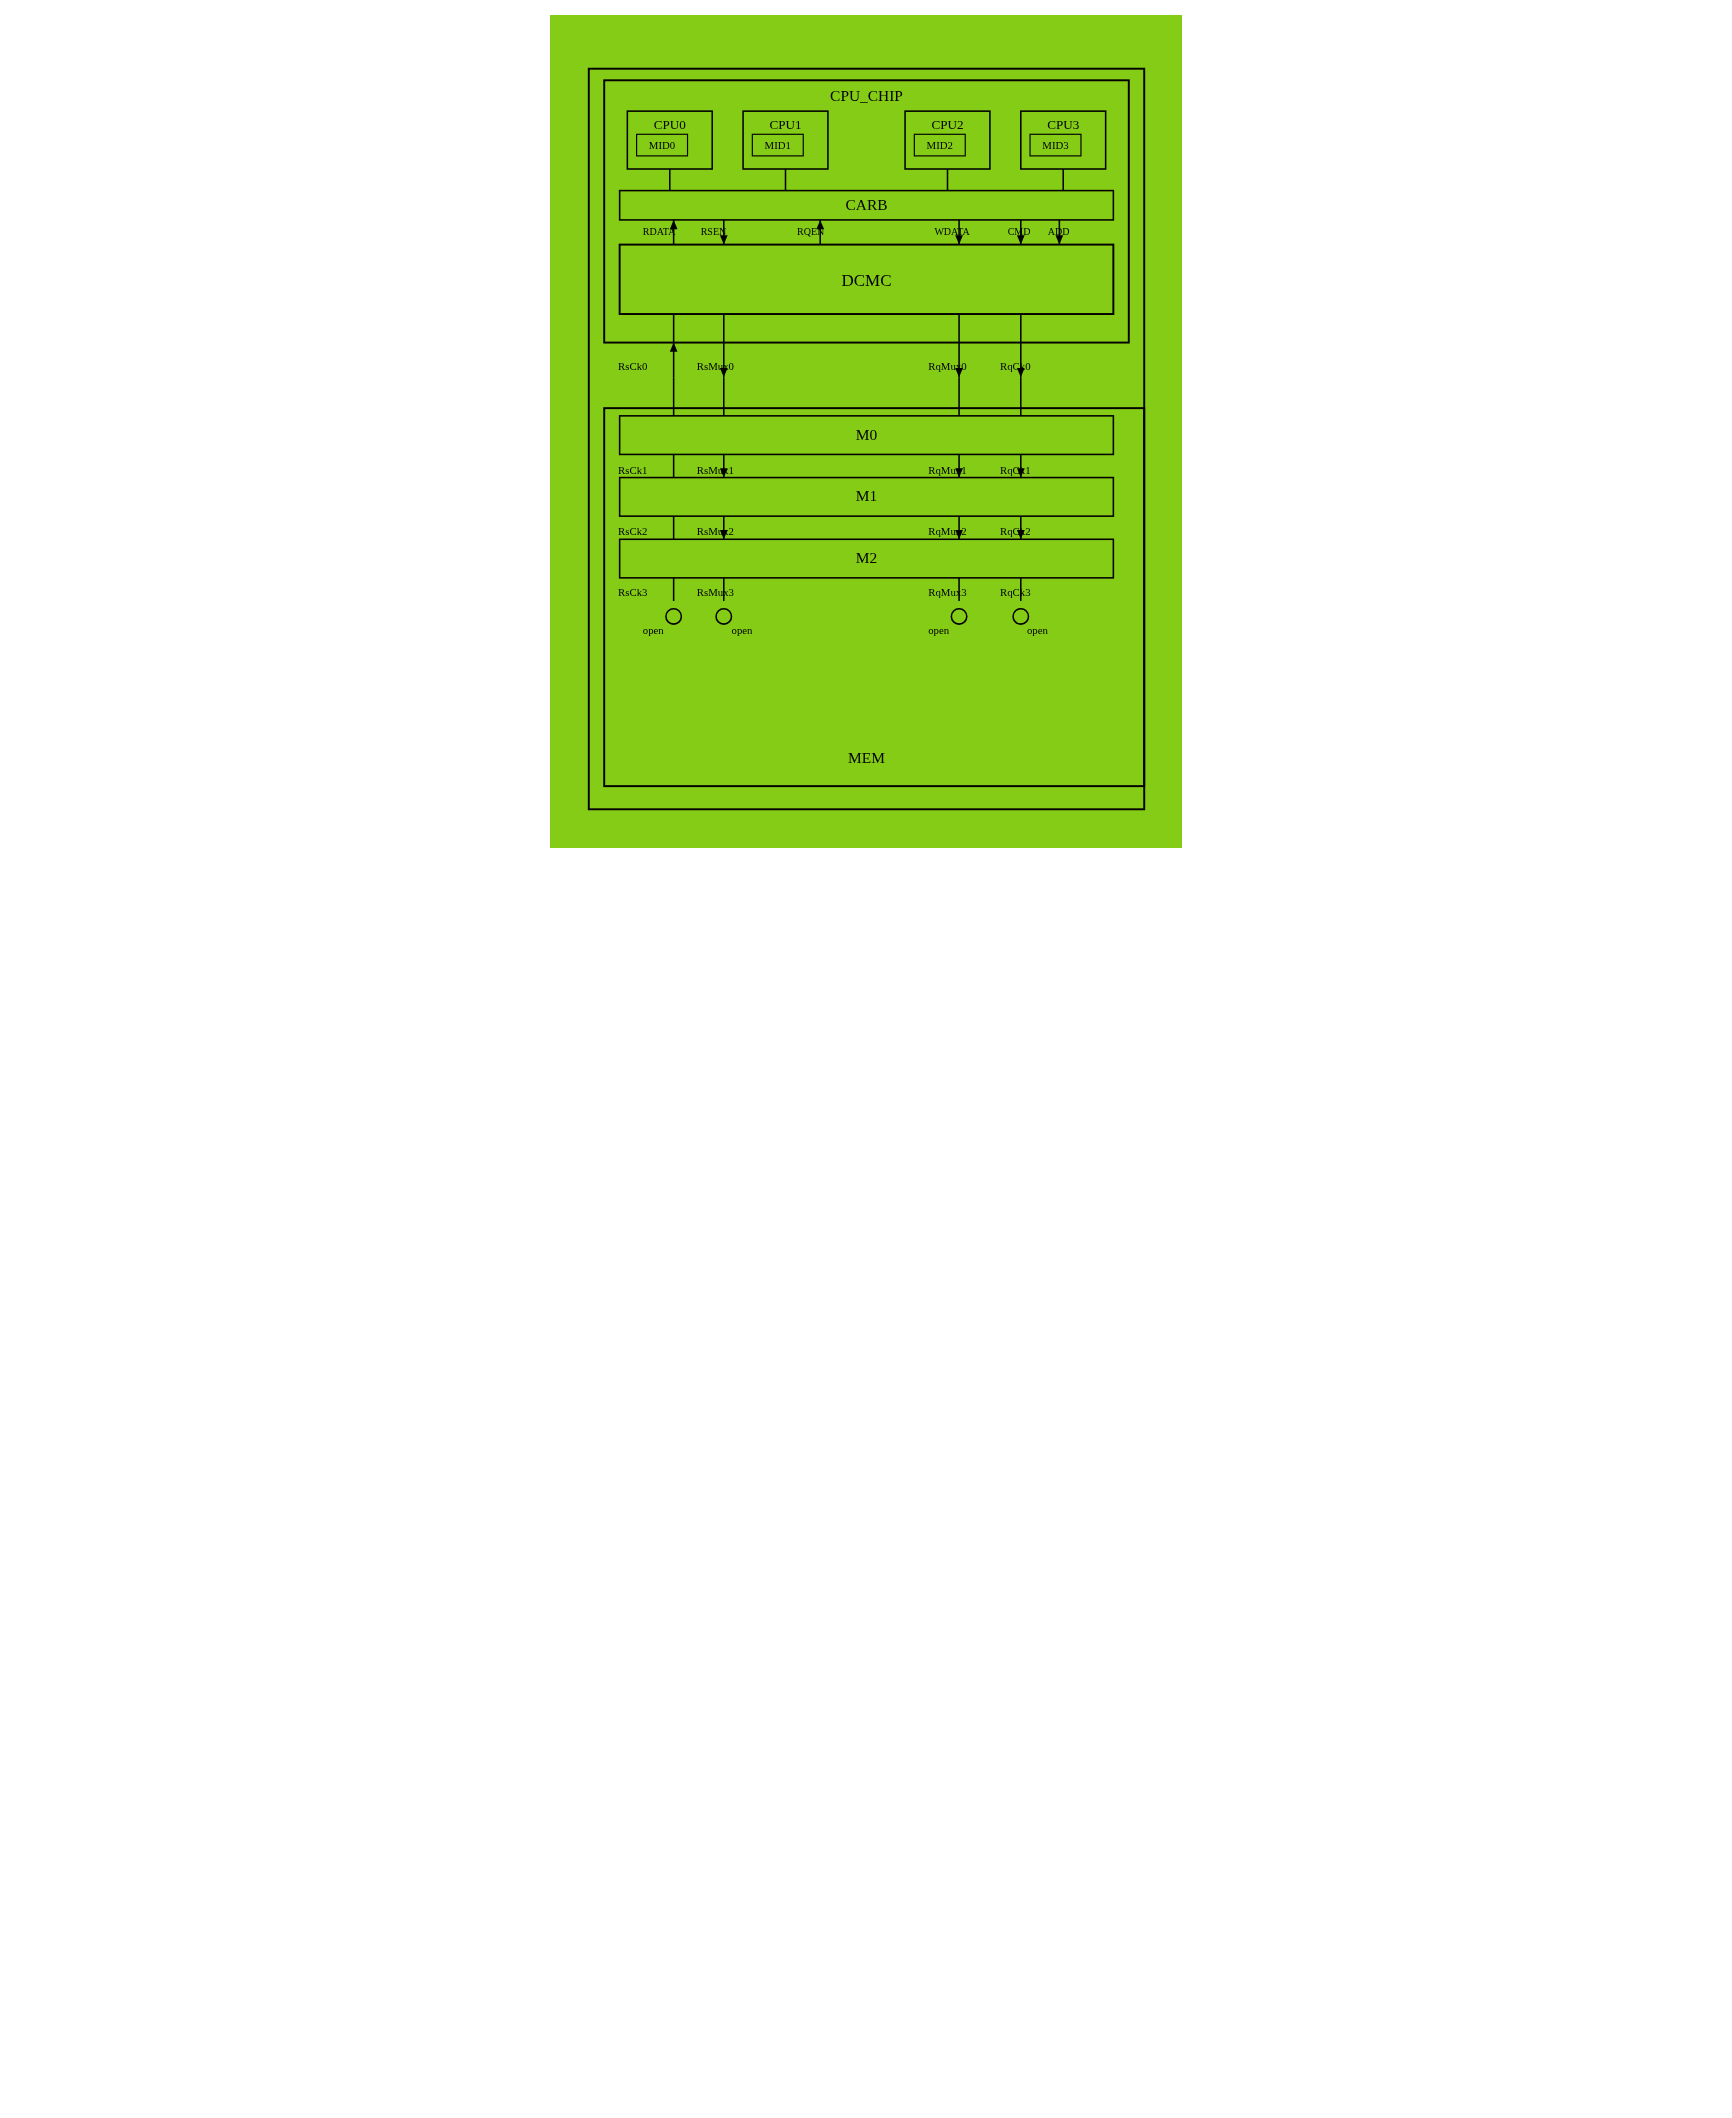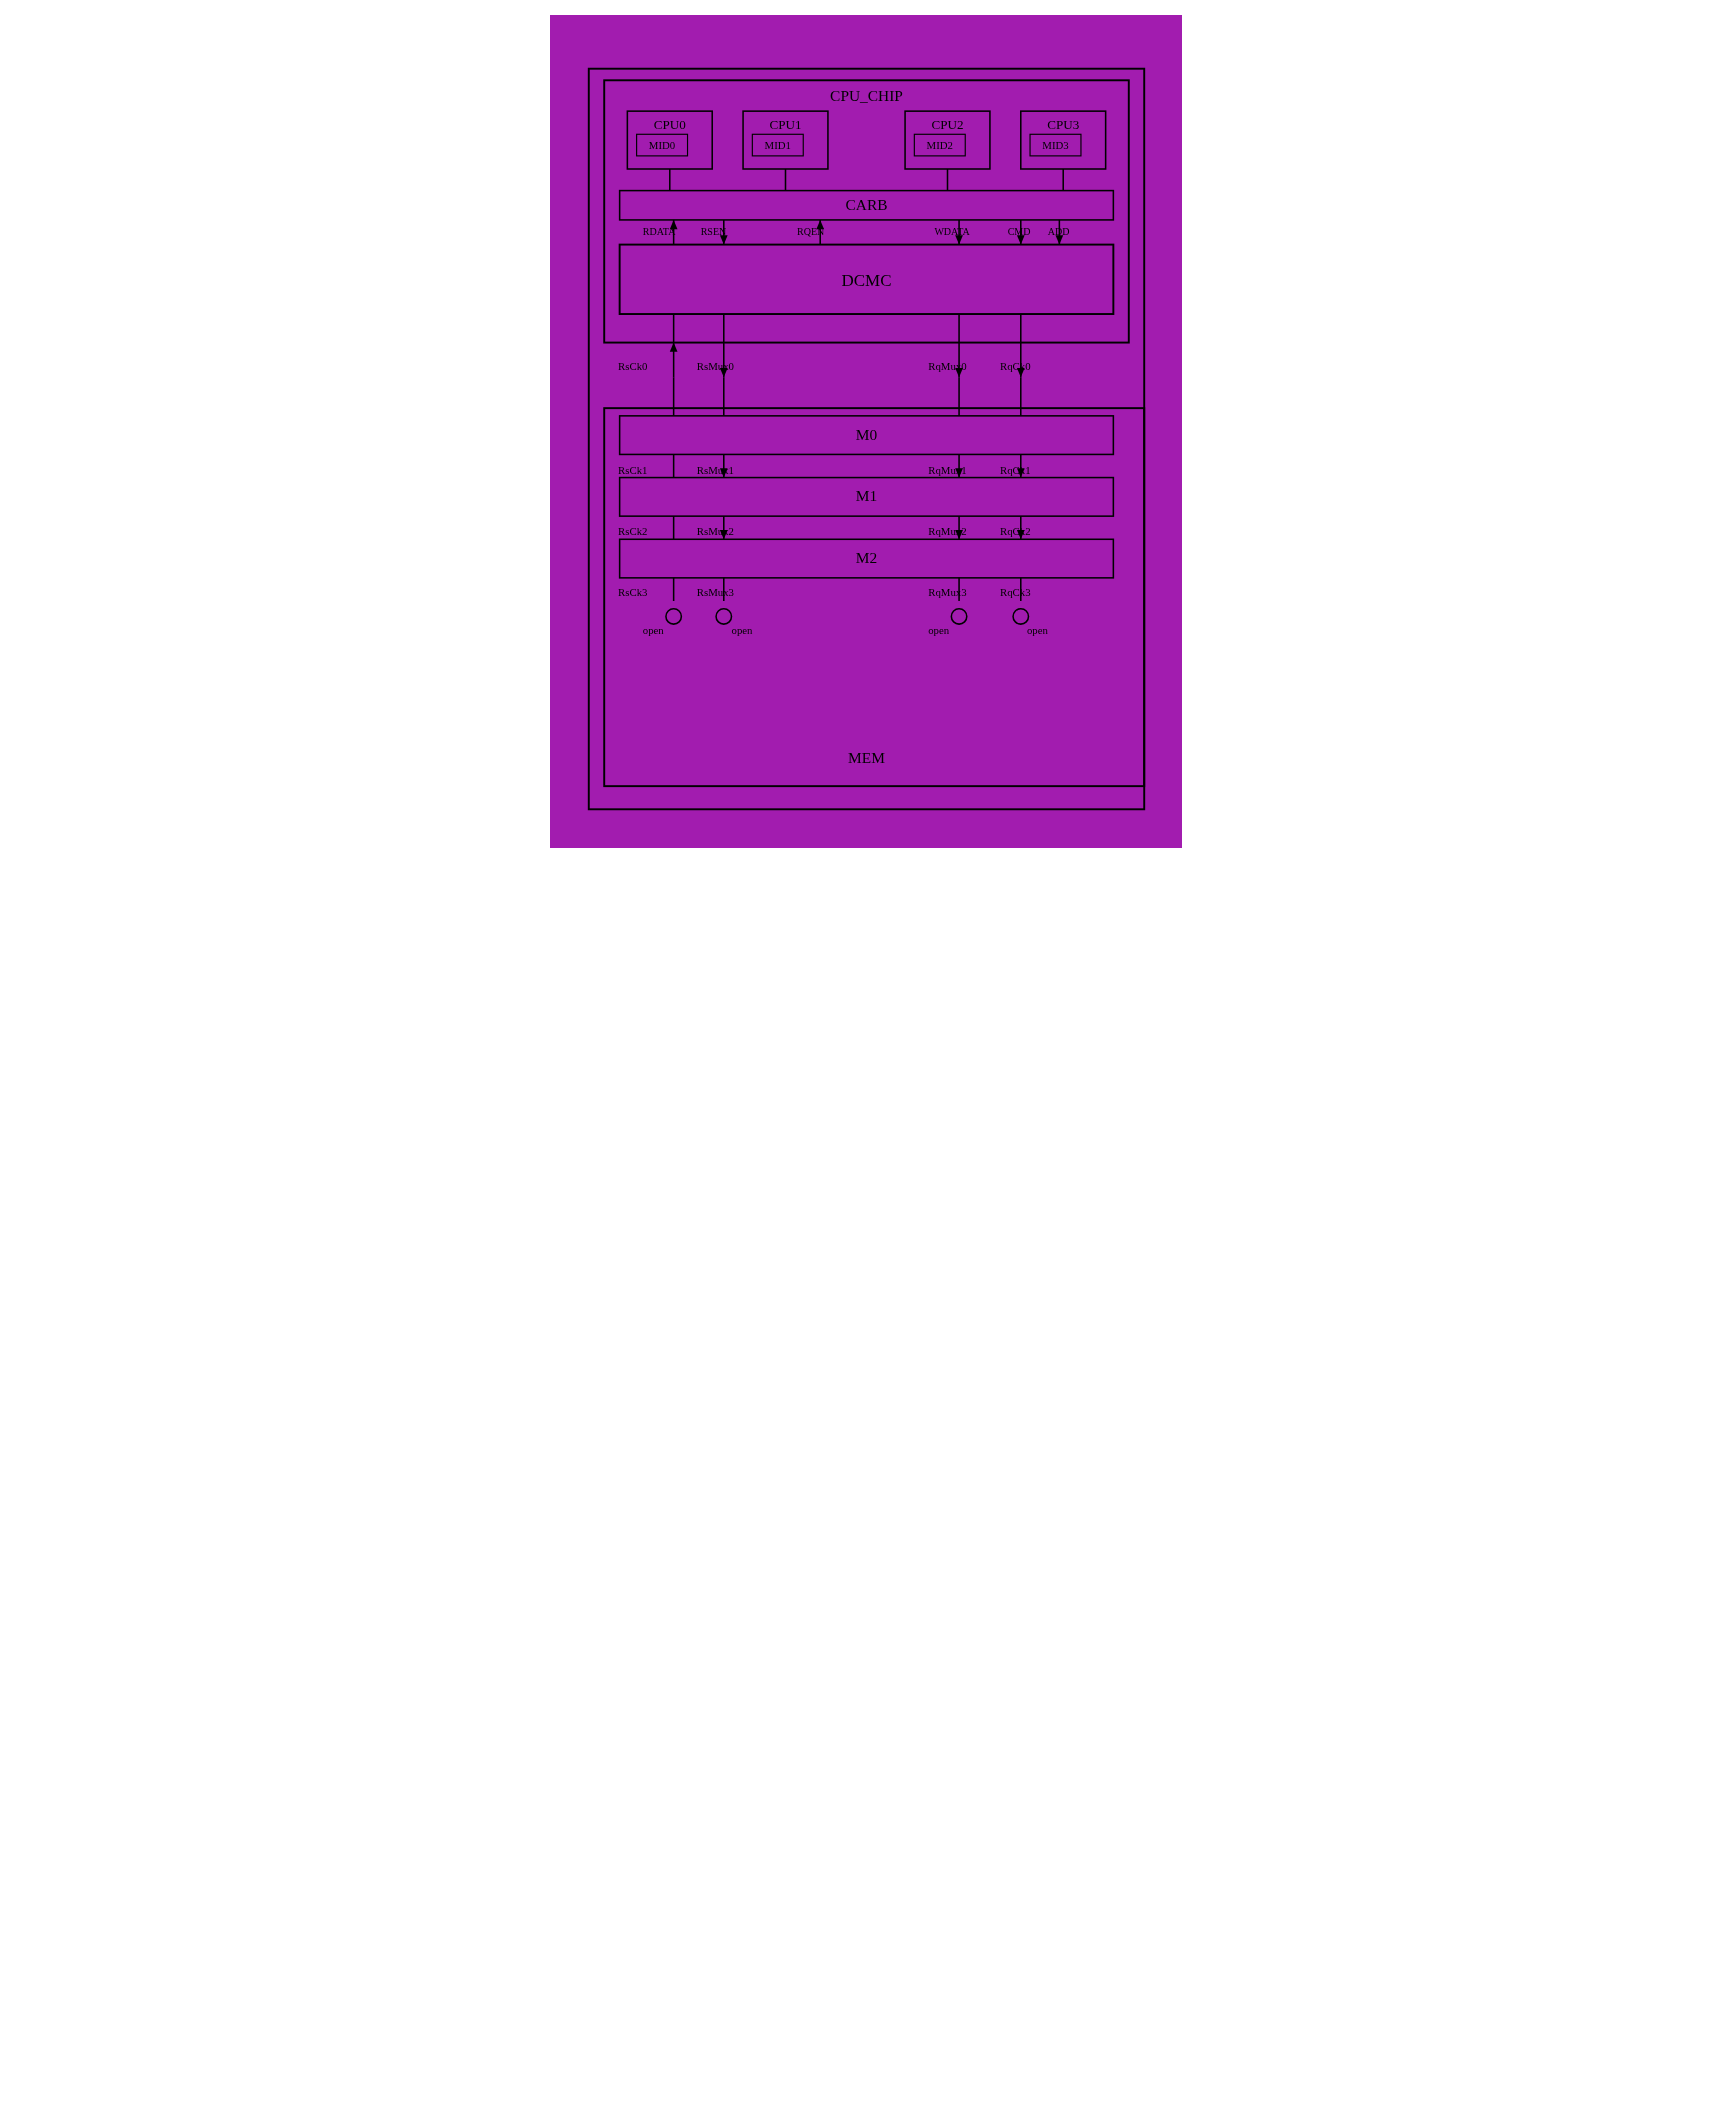--- a/index.html
+++ b/index.html
@@ -7,21 +7,21 @@
       background: #fff;
       font-family: 'Times New Roman', Times, serif;
       display: flex;
       justify-content: center;
       align-items: flex-start;
       min-height: 100vh;
       padding: 15.4px;
     }
     .page {
       width: 632px;
-      background: #a21caf;
+      background: #84cc16;
       padding: 23px 31px 31px 31px;
     }
     .fig-title {
       text-align: center;
       font-style: italic;
       font-size: 17px;
       margin-bottom: 23px;
       font-weight: normal;
     }
   </style>

